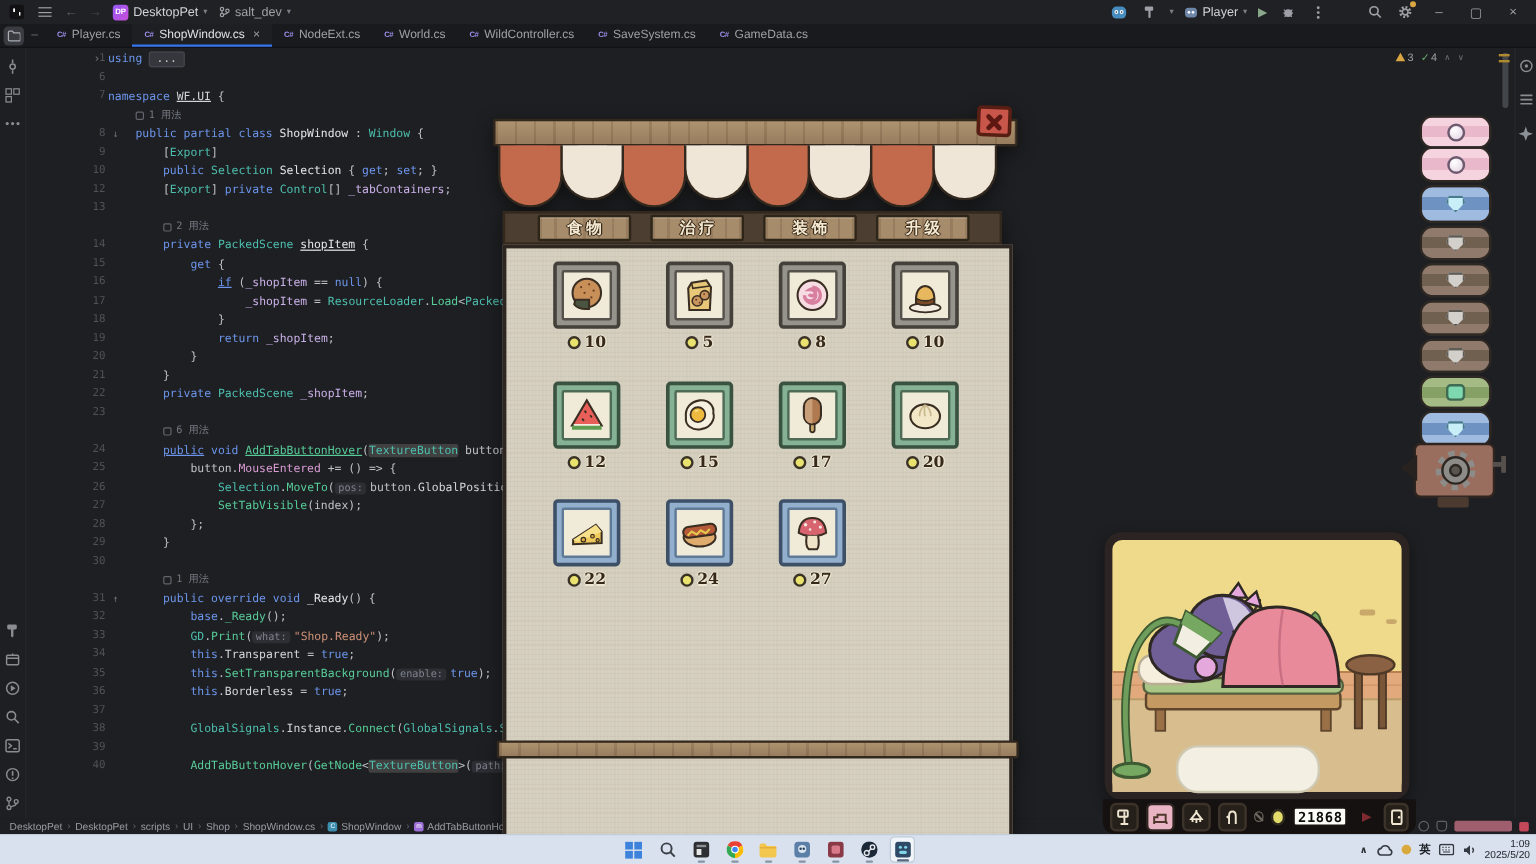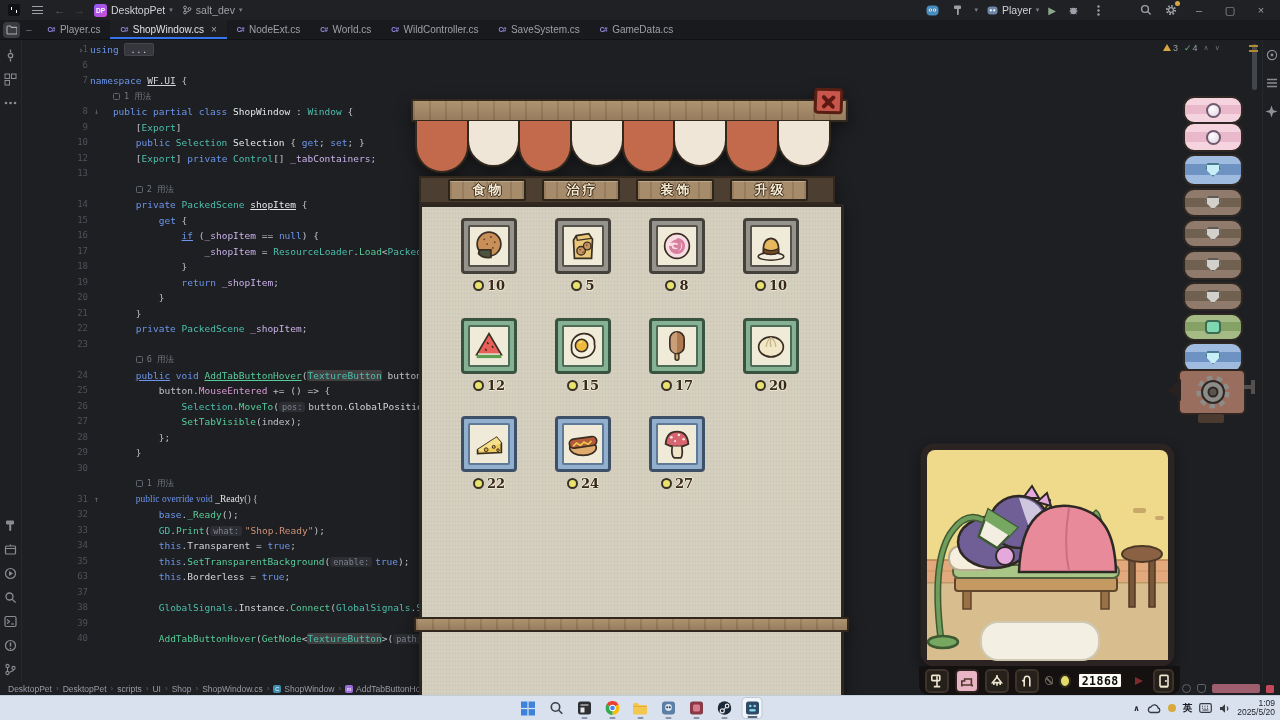--- a/index.html
+++ b/index.html
@@ -431,26 +431,26 @@
         <div class="row"><span class="ln">23</span><span class="cl" style="padding-left: 0px;"></span></div>
         <div class="row"><span class="cl ann-line" style="padding-left: 45.8px;"><span class="ann-ic"></span><span>6 用法</span></span></div>
         <div class="row"><span class="ln">24</span><span class="cl" style="padding-left: 45.8px;"><span class="tok-kwu">public</span><span class="tok-pl"> </span><span class="tok-kw">void </span><span class="tok-mthu">AddTabButtonHover</span><span class="tok-pl">(</span><span class="tok-tyhl">TextureButton</span><span class="tok-pl"> button, </span><span class="tok-kw">int</span><span class="tok-pl"> index) {</span></span></div>
         <div class="row"><span class="ln">25</span><span class="cl" style="padding-left: 68.7px;"><span class="tok-pl">button.</span><span class="tok-ev">MouseEntered</span><span class="tok-pl"> += () =&gt; {</span></span></div>
         <div class="row"><span class="ln">26</span><span class="cl" style="padding-left: 91.6px;"><span class="tok-ty">Selection</span><span class="tok-pl">.</span><span class="tok-mth">MoveTo</span><span class="tok-pl">(</span><span class="tok-hint">pos:</span><span class="tok-pl">button.</span><span class="tok-pr">GlobalPosition</span><span class="tok-pl">);</span></span></div>
         <div class="row"><span class="ln">27</span><span class="cl" style="padding-left: 91.6px;"><span class="tok-mth">SetTabVisible</span><span class="tok-pl">(index);</span></span></div>
         <div class="row"><span class="ln">28</span><span class="cl" style="padding-left: 68.7px;"><span class="tok-pl">};</span></span></div>
         <div class="row"><span class="ln">29</span><span class="cl" style="padding-left: 45.8px;"><span class="tok-pl">}</span></span></div>
         <div class="row"><span class="ln">30</span><span class="cl" style="padding-left: 0px;"></span></div>
         <div class="row"><span class="cl ann-line" style="padding-left: 45.8px;"><span class="ann-ic"></span><span>1 用法</span></span></div>
-        <div class="row"><span class="ln">31</span><span class="gic">↑</span><span class="cl" style="padding-left: 45.8px; font-family: Liberation Serif, serif;"><span class="tok-kw">public override void </span><span class="tok-decl">_Ready</span><span class="tok-pl">() {</span></span></div>
+        <div class="row"><span class="ln">31</span><span class="gic">↑</span><span class="cl" style="padding-left: 45.8px;"><span class="tok-kw">public override void </span><span class="tok-decl">_Ready</span><span class="tok-pl">() {</span></span></div>
         <div class="row"><span class="ln">32</span><span class="cl" style="padding-left: 68.7px;"><span class="tok-kw">base</span><span class="tok-pl">.</span><span class="tok-mth">_Ready</span><span class="tok-pl">();</span></span></div>
         <div class="row"><span class="ln">33</span><span class="cl" style="padding-left: 68.7px;"><span class="tok-ty">GD</span><span class="tok-pl">.</span><span class="tok-mth">Print</span><span class="tok-pl">(</span><span class="tok-hint">what:</span><span class="tok-str">"Shop.Ready"</span><span class="tok-pl">);</span></span></div>
         <div class="row"><span class="ln">34</span><span class="cl" style="padding-left: 68.7px;"><span class="tok-kw">this</span><span class="tok-pl">.</span><span class="tok-pr">Transparent</span><span class="tok-pl"> = </span><span class="tok-kw">true</span><span class="tok-pl">;</span></span></div>
         <div class="row"><span class="ln">35</span><span class="cl" style="padding-left: 68.7px;"><span class="tok-kw">this</span><span class="tok-pl">.</span><span class="tok-mth">SetTransparentBackground</span><span class="tok-pl">(</span><span class="tok-hint">enable:</span><span class="tok-kw">true</span><span class="tok-pl">);</span></span></div>
-        <div class="row"><span class="ln">63</span><span class="cl" style="padding-left: 68.7px;"><span class="tok-kw">this</span><span class="tok-pl">.</span><span class="tok-pr">Borderless</span><span class="tok-pl"> = </span><span class="tok-kw">true</span><span class="tok-pl">;</span></span></div>
+        <div class="row"><span class="ln">36</span><span class="cl" style="padding-left: 68.7px;"><span class="tok-kw">this</span><span class="tok-pl">.</span><span class="tok-pr">Borderless</span><span class="tok-pl"> = </span><span class="tok-kw">true</span><span class="tok-pl">;</span></span></div>
         <div class="row"><span class="ln">37</span><span class="cl" style="padding-left: 0px;"></span></div>
         <div class="row"><span class="ln">38</span><span class="cl" style="padding-left: 68.7px;"><span class="tok-ty">GlobalSignals</span><span class="tok-pl">.</span><span class="tok-pr">Instance</span><span class="tok-pl">.</span><span class="tok-mth">Connect</span><span class="tok-pl">(</span><span class="tok-ty">GlobalSignals</span><span class="tok-pl">.</span><span class="tok-ty">SignalName</span><span class="tok-pl">.</span><span class="tok-pr">MoneyChanged</span><span class="tok-pl">, </span><span class="tok-ty">Callable</span><span class="tok-pl">.</span><span class="tok-mth">From</span><span class="tok-pl">&lt;</span><span class="tok-kw">long</span><span class="tok-pl">, </span><span class="tok-kw">long</span><span class="tok-pl">&gt;(OnMoneyChanged));</span></span></div>
         <div class="row"><span class="ln">39</span><span class="cl" style="padding-left: 0px;"></span></div>
         <div class="row"><span class="ln">40</span><span class="cl" style="padding-left: 68.7px;"><span class="tok-mth">AddTabButtonHover</span><span class="tok-pl">(</span><span class="tok-mth">GetNode</span><span class="tok-pl">&lt;</span><span class="tok-tyhl">TextureButton</span><span class="tok-pl">&gt;(</span><span class="tok-hint">path:</span><span class="scene-inlay"></span><span class="tok-str">"Shop/Head/HBoxContainer/Tab"</span><span class="tok-pl">), </span><span class="tok-hint">index:</span><span class="tok-num">0</span><span class="tok-pl">);</span></span></div>
       </div>
   </div>
 
   <div class="inspections">
     <span><span class="warn-tri"></span><span>3</span></span>
     <span><span class="okmark">✓</span><span>4</span></span>

